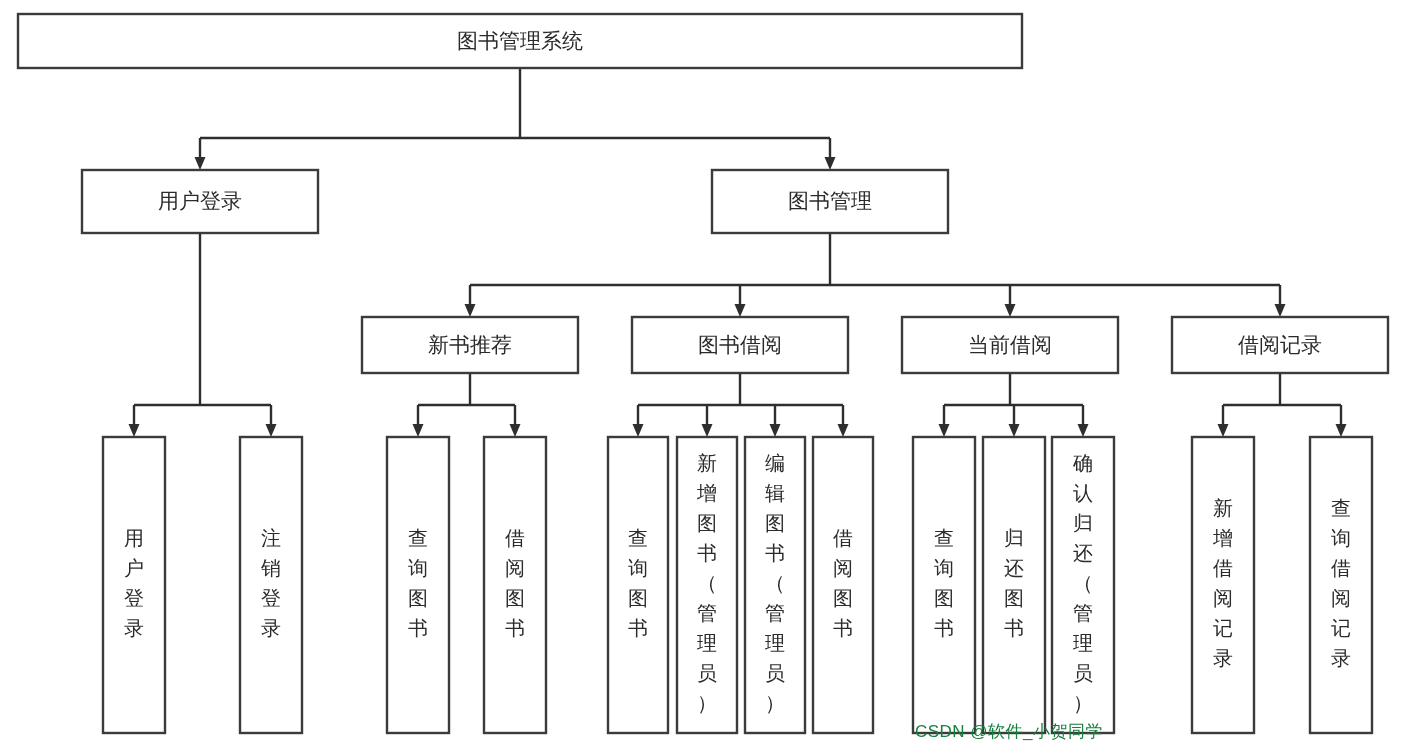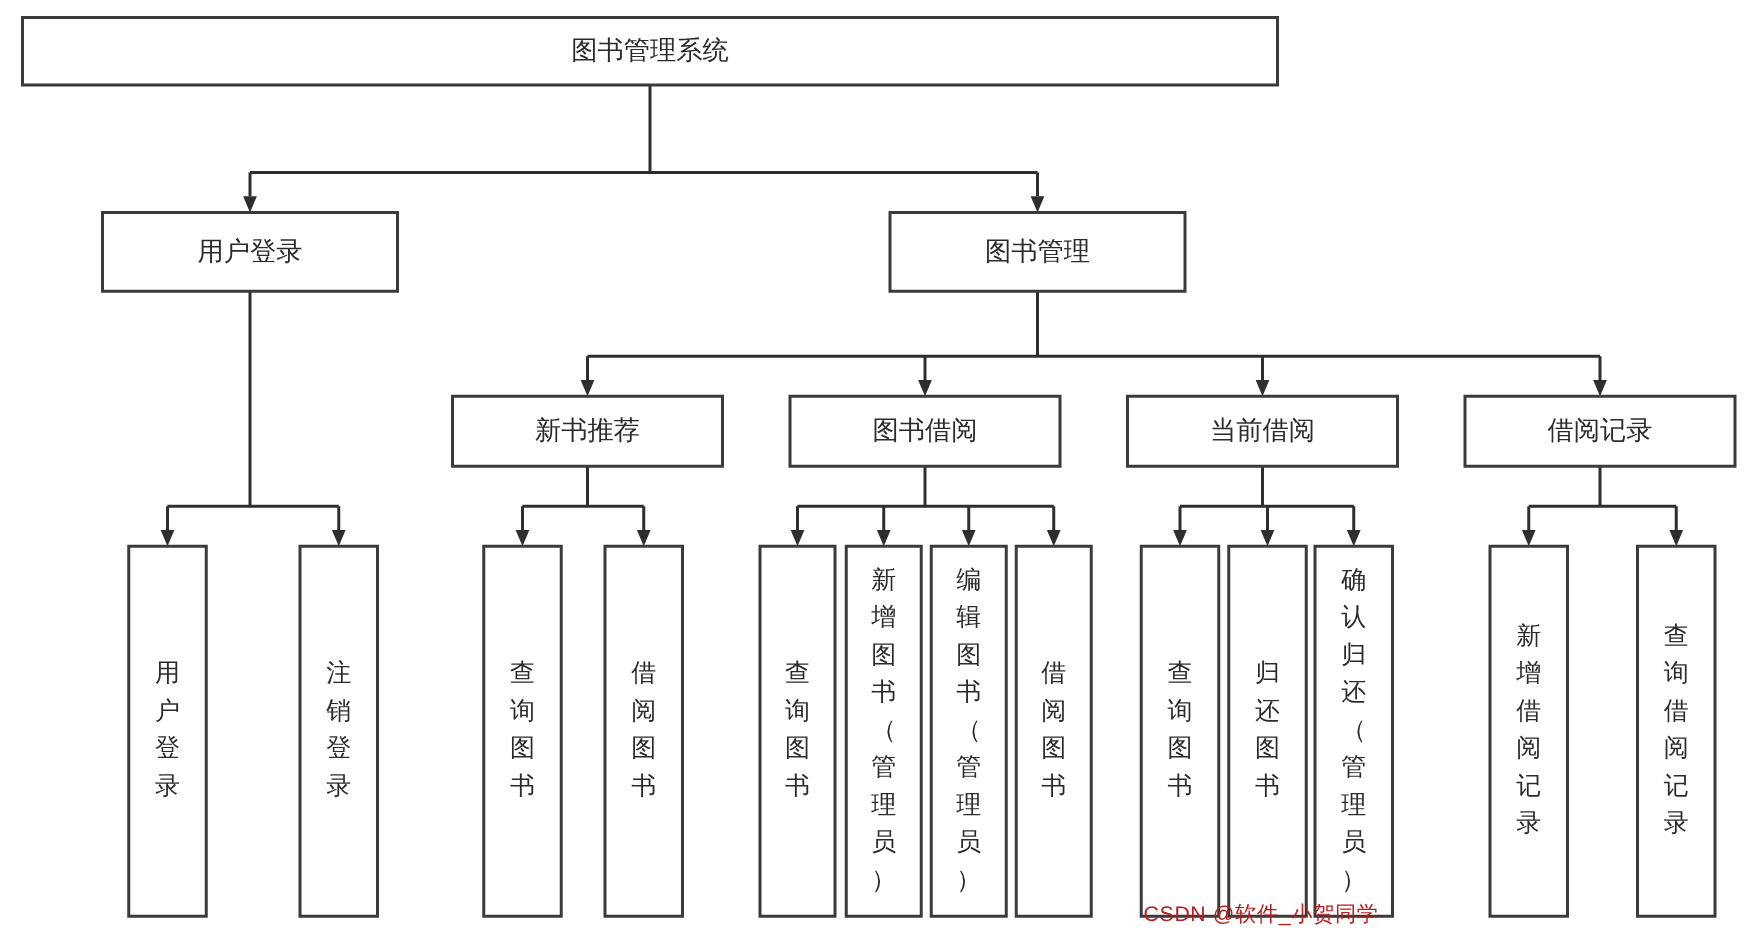--- a/index.html
+++ b/index.html
@@ -58,21 +58,21 @@
     text-anchor: middle;
     dominant-baseline: middle;
     white-space: pre;
   }
   .watermark-text {
     position: absolute;
     right: 8px;
     bottom: 4px;
     font-family: "Liberation Sans", "DejaVu Sans", sans-serif;
     font-size: 17px;
-    color: #b91c1c;
+    color: #15803d;
     letter-spacing: 0.5px;
     user-select: none;
     pointer-events: none;
     white-space: nowrap;
   }
 </style>
 </head>
 <body>
 
 <div id="diagram-root">

